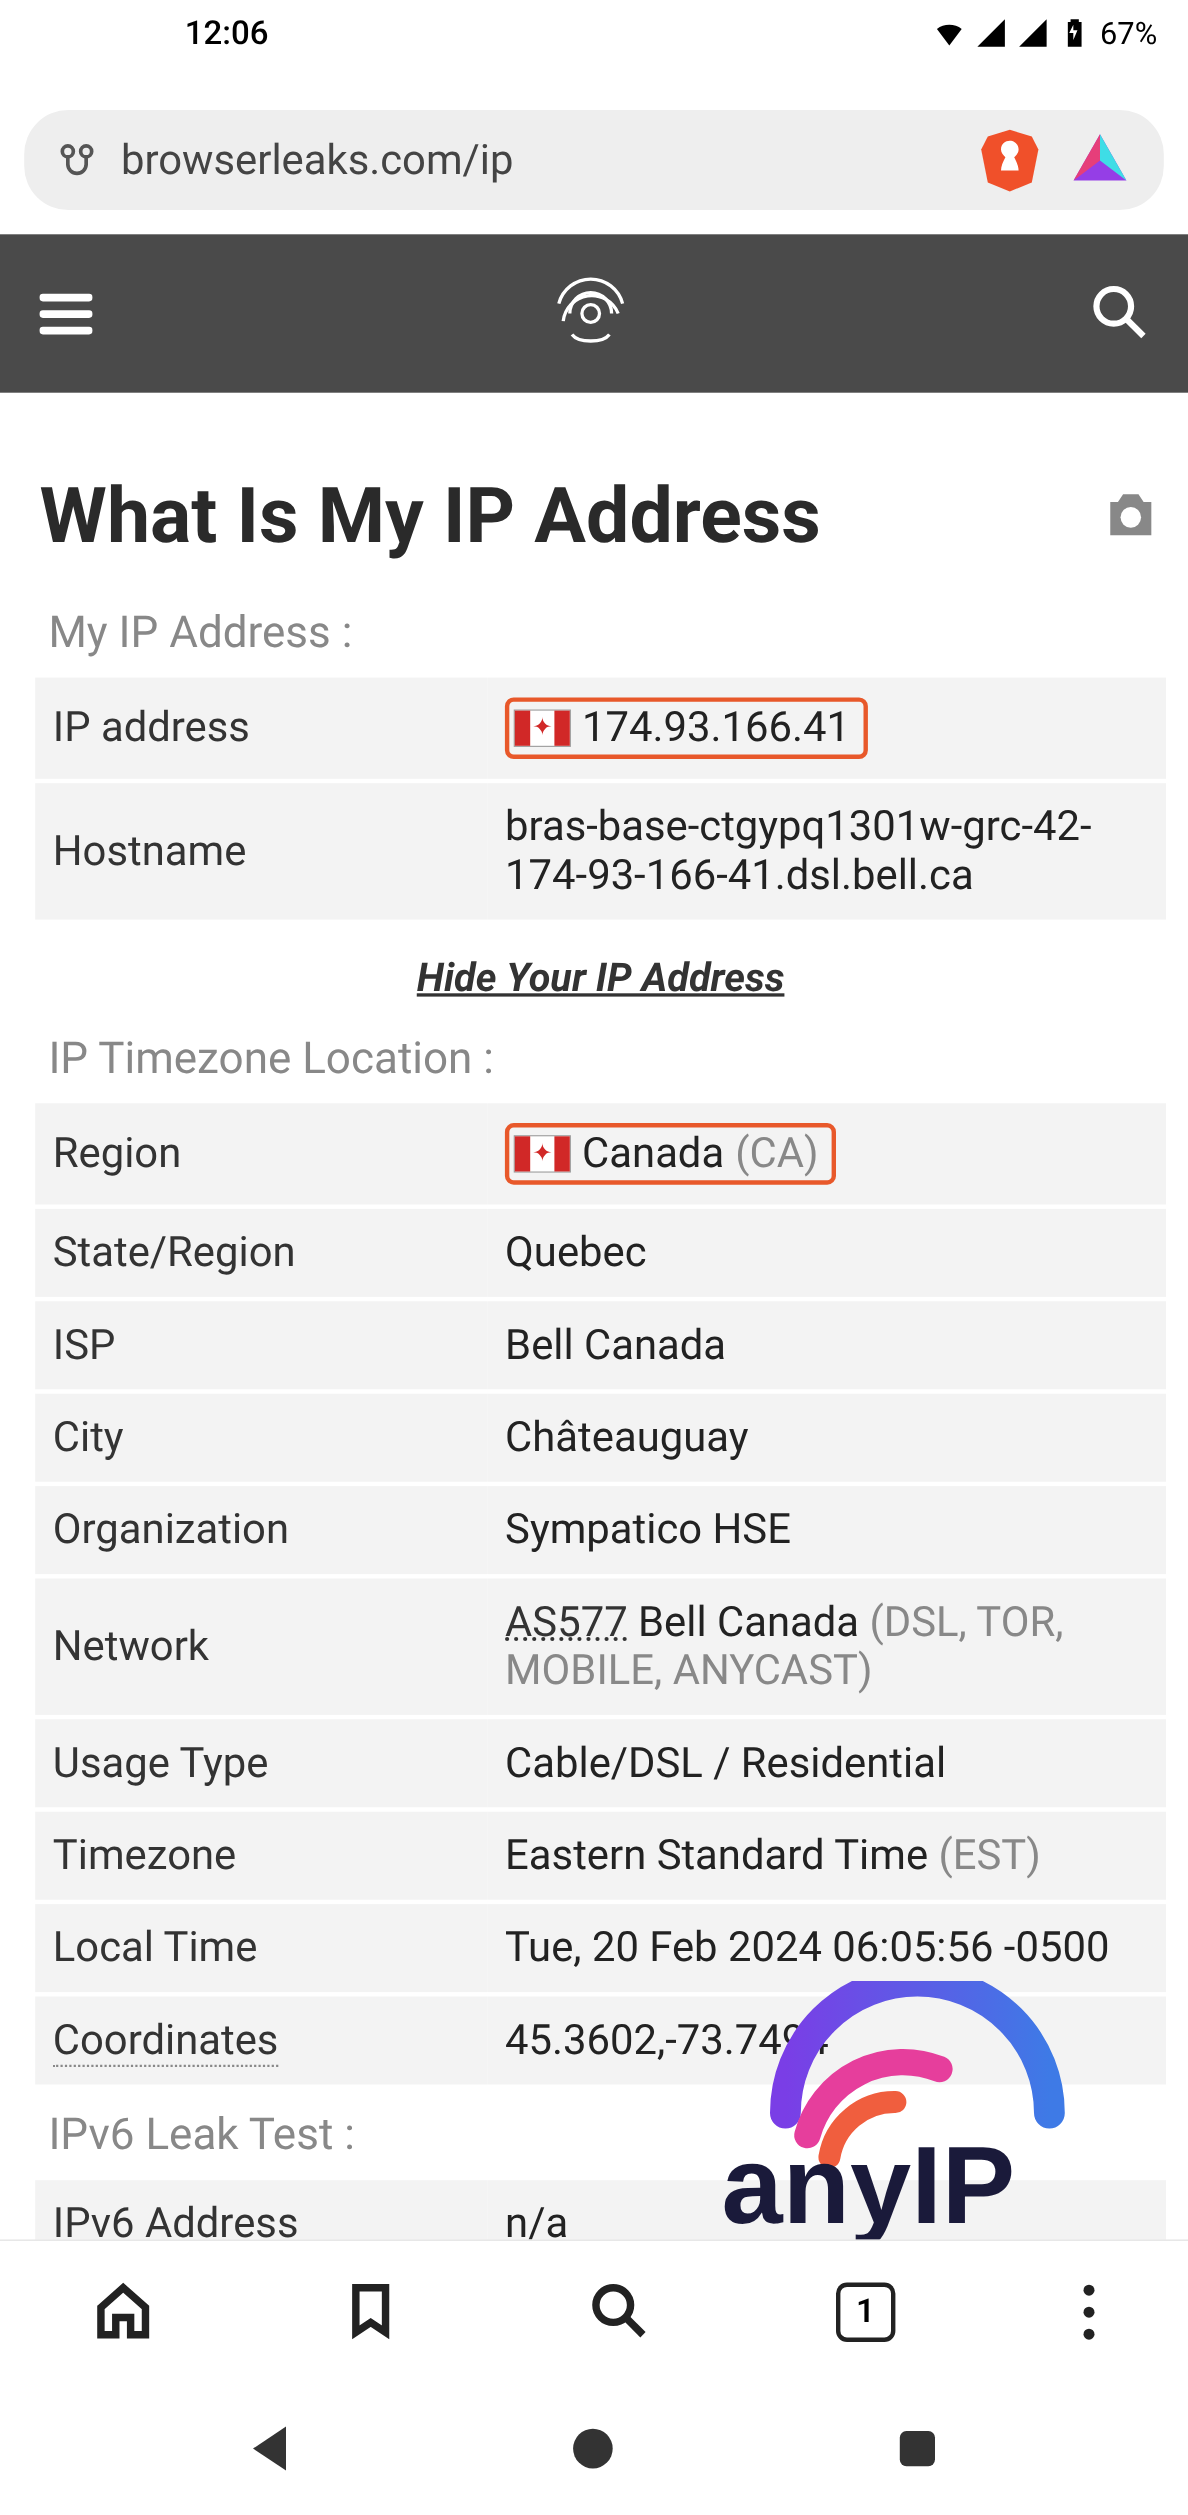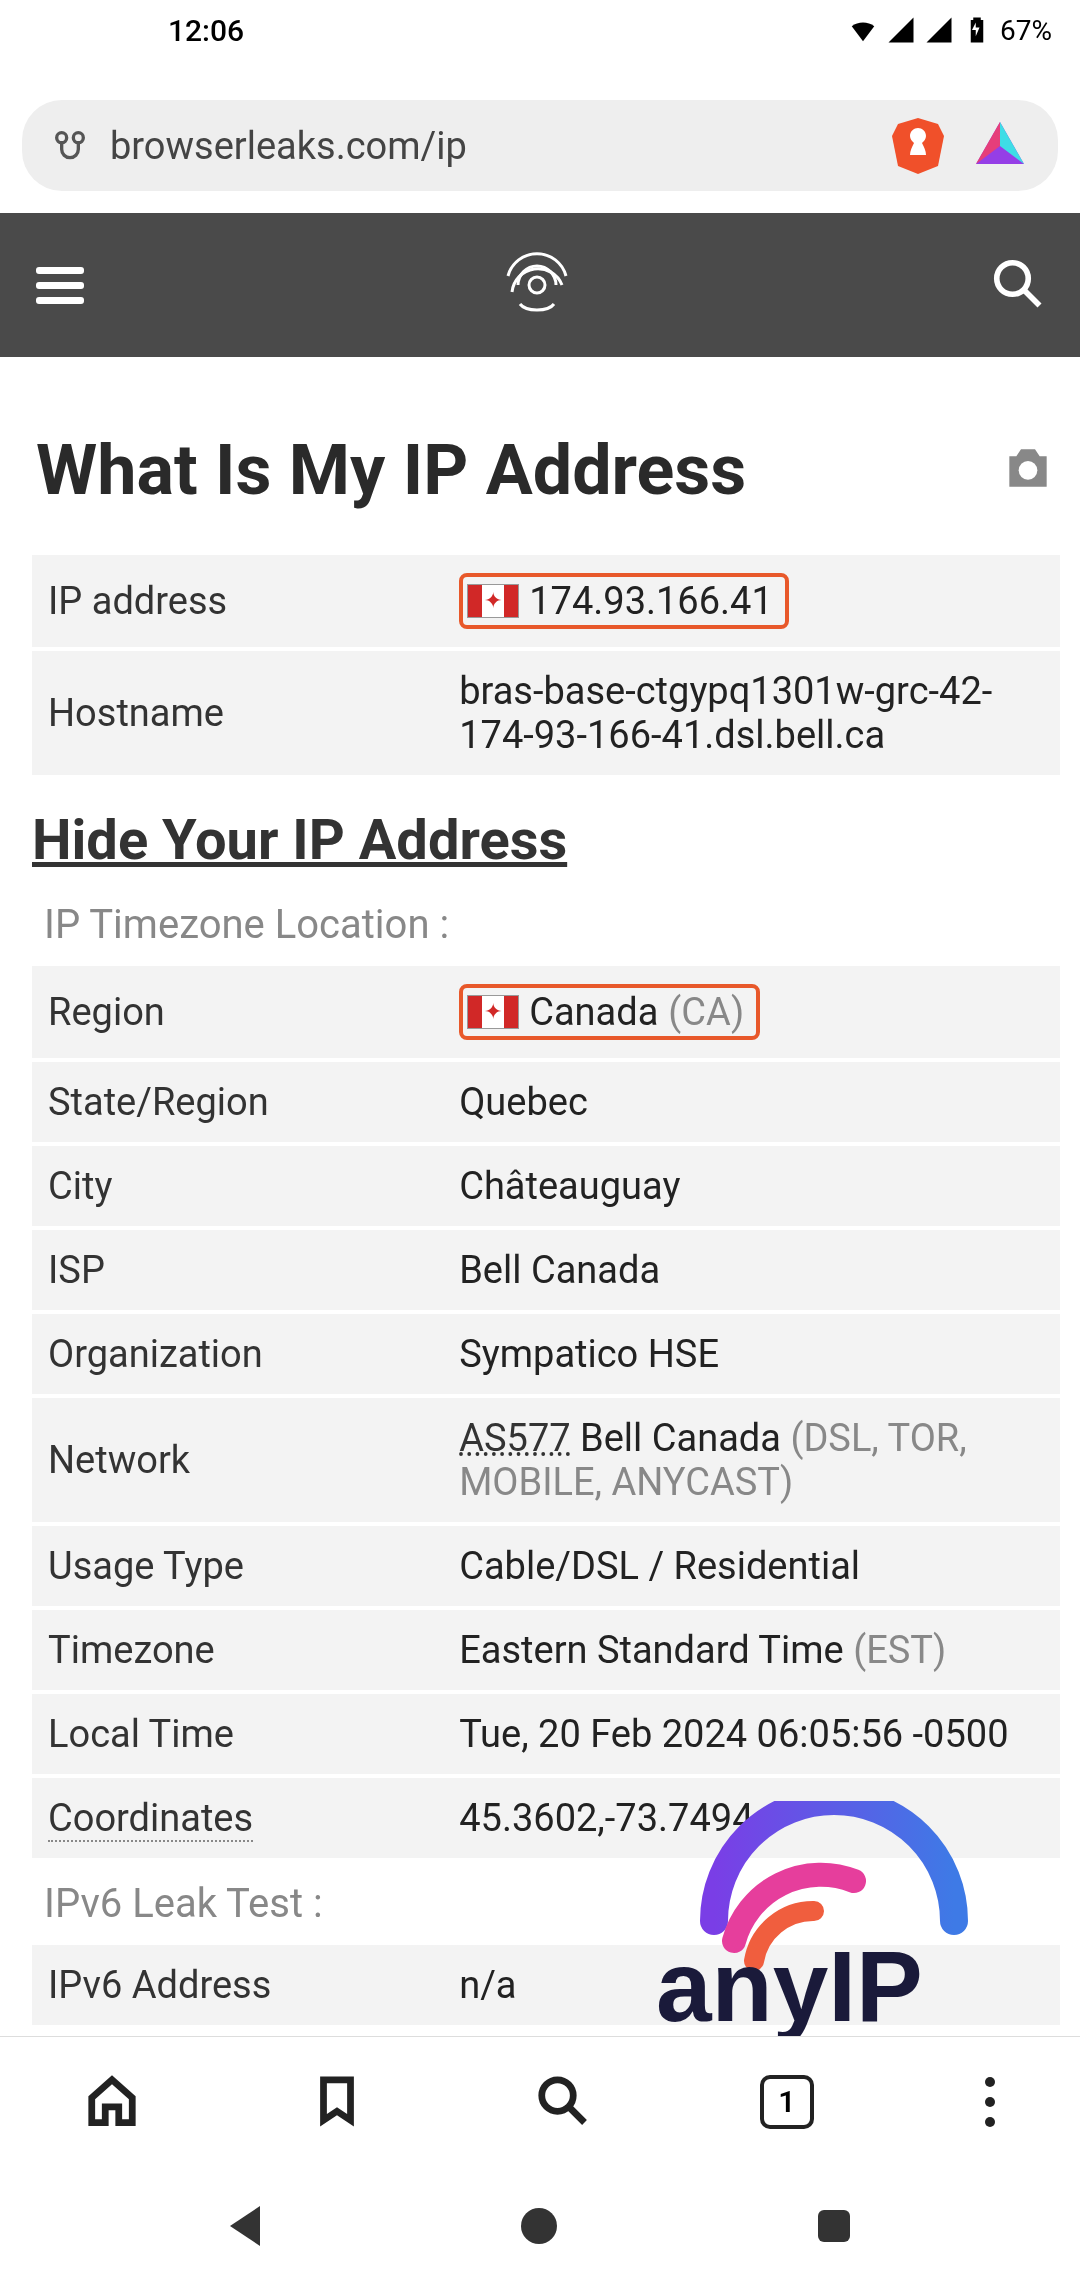--- a/index.html
+++ b/index.html
@@ -106,25 +106,27 @@
     .flag-leaf {
       position: absolute;
       left: 50%; top: 50%;
       transform: translate(-50%, -50%);
       color: #d12827;
       font-size: 22px;
       line-height: 1;
     }
     .hide-link {
       display: block;
-      font-size: 56px;
+      text-align: center;
+      font-size: 36px;
       font-weight: 700;
       color: #333;
       text-decoration: underline;
       margin: 28px 0;
+      font-style: italic;
     }
     .muted { color: #888; }
     .as-link { color: #333; text-decoration: underline; text-decoration-style: dotted; }
     
     .anyip-overlay {
       position: absolute;
       right: 51px;
       bottom: 240px;
       width: 395px;
       height: 245px;
@@ -235,20 +237,21 @@
   <div class="page-title-row">
     <h1 class="page-title">What Is My IP Address</h1>
     <div class="camera-btn">
       <svg viewBox="0 0 24 24">
           <path d="M4 7h3l2-3h6l2 3h3v13H4z" fill="#888"></path>
           <circle cx="12" cy="13" r="4" fill="#fff"></circle>
         </svg>
     </div>
   </div>
 
+  <div class="section-heading">My IP Address :</div>
   <table class="data-table">
     <tbody>
         <tr>
       <td>IP address</td>
       <td>
         <span class="highlighted">
           <span class="flag">
                 <span class="flag-leaf">✦</span>
               </span>
           <span>174.93.166.41</span>
@@ -277,26 +280,26 @@
           <span>Canada</span>
           <span class="muted">(CA)</span>
         </span>
       </td>
     </tr>
     <tr>
       <td>State/Region</td>
       <td>Quebec</td>
     </tr>
     <tr>
+      <td>ISP</td>
+      <td>Bell Canada</td>
+    </tr>
+    <tr>
       <td>City</td>
       <td>Châteauguay</td>
-    </tr>
-    <tr>
-      <td>ISP</td>
-      <td>Bell Canada</td>
     </tr>
     <tr>
       <td>Organization</td>
       <td>Sympatico HSE</td>
     </tr>
     <tr>
       <td>Network</td>
       <td>
         <span class="as-link">AS577</span>
         <span>Bell Canada</span>

